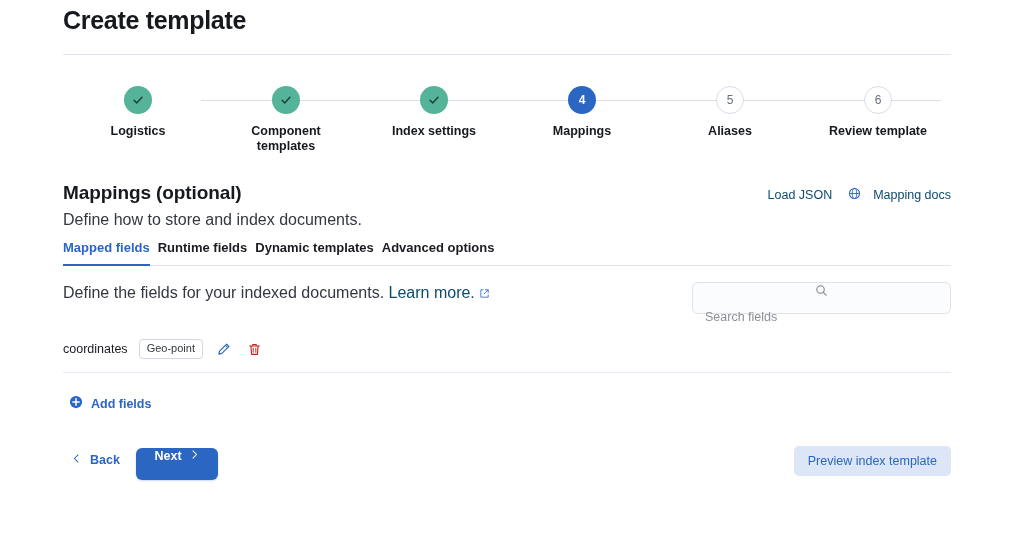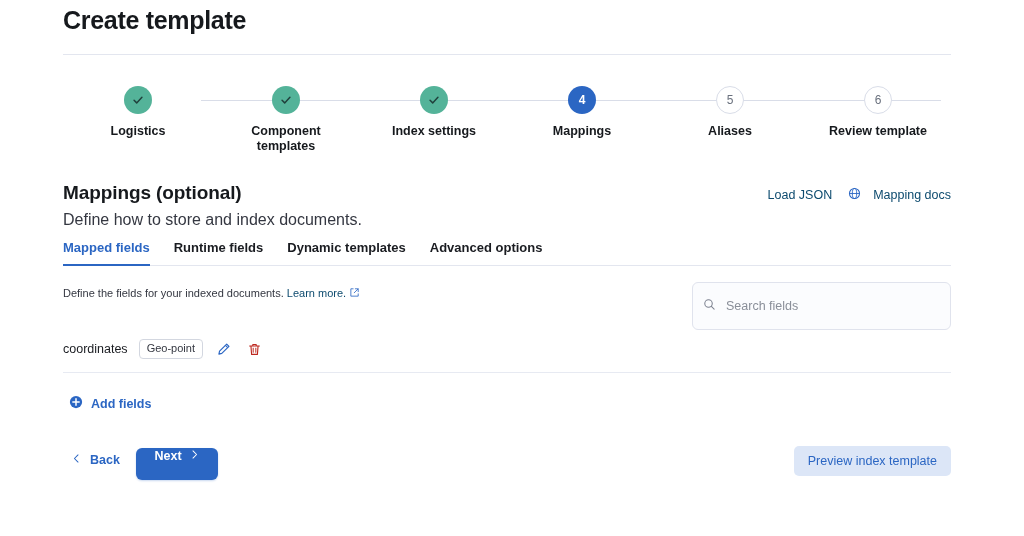--- a/index.html
+++ b/index.html
@@ -136,21 +136,21 @@
     gap: 12px;
   }
 
   
   .tabs {
     position: absolute;
     left: 63px;
     top: 240px;
     width: 888px;
     display: flex;
-    gap: 24px;
+    gap: 8px;
     border-bottom: 1px solid #e3e6ef;
   }
   .tab {
     font-size: 13px;
     font-weight: bold;
     color: #1a1c21;
     padding: 0 0 9px 0;
     cursor: pointer;
     border-bottom: 2px solid transparent;
     margin-bottom: -1px;
@@ -162,39 +162,40 @@
 
   
   .desc-row {
     position: absolute;
     left: 63px;
     top: 283px;
     width: 888px;
     height: 32px;
   }
   .desc-text {
-    font-size: 11px;
+    font-size: 16px;
     color: #343741;
     line-height: 20px;
   }
   .desc-text .link { font-weight: normal; }
 
   .search-box {
     position: absolute;
     right: 0;
     top: -1px;
     width: 259px;
-    height: 48px;
+    height: 32px;
     border: 1px solid #e0e3ed;
     border-radius: 6px;
     background: #fbfcfe;
     display: flex;
     align-items: center;
     padding: 0 10px;
     gap: 8px;
+    flex-direction: column;
   }
   .search-input {
     border: none;
     outline: none;
     background: transparent;
     font-family: "Liberation Sans", sans-serif;
     font-size: 12.5px;
     color: #343741;
     width: 100%;
   }

